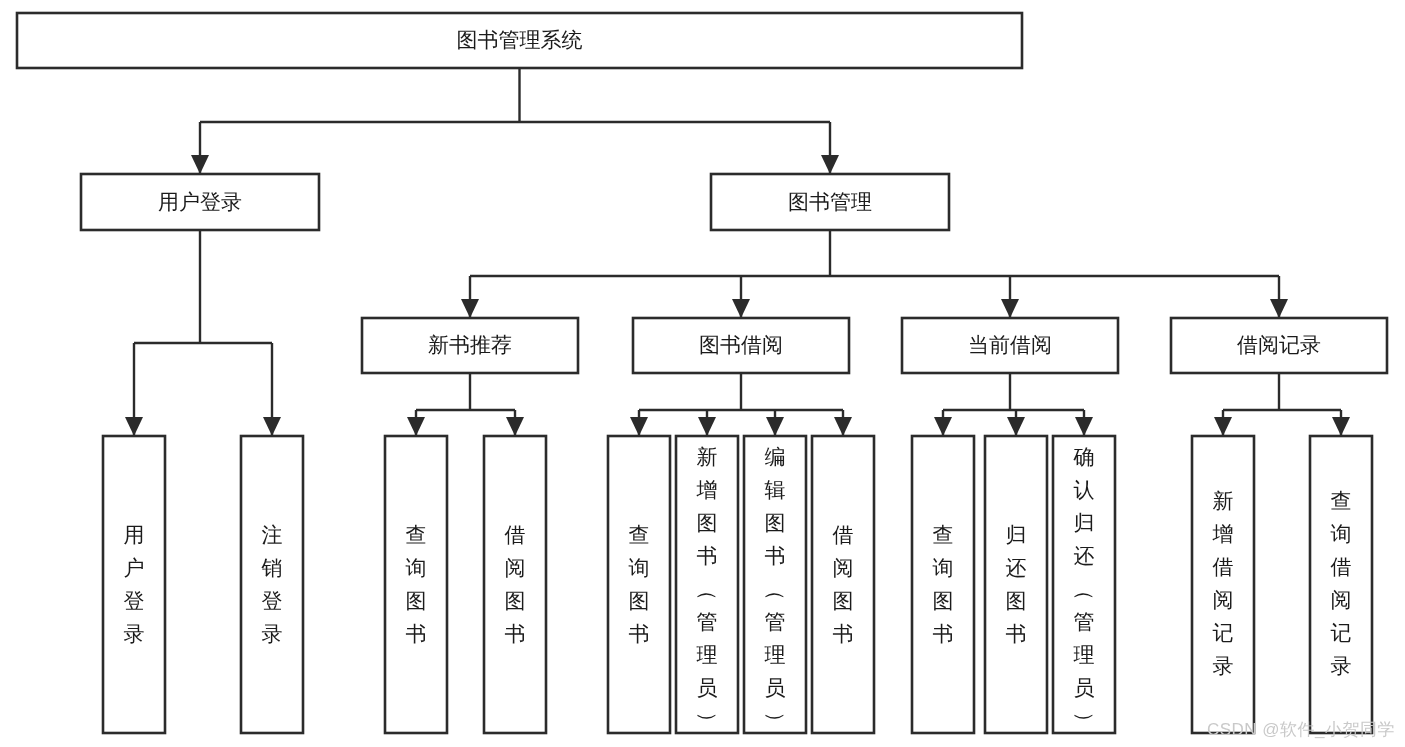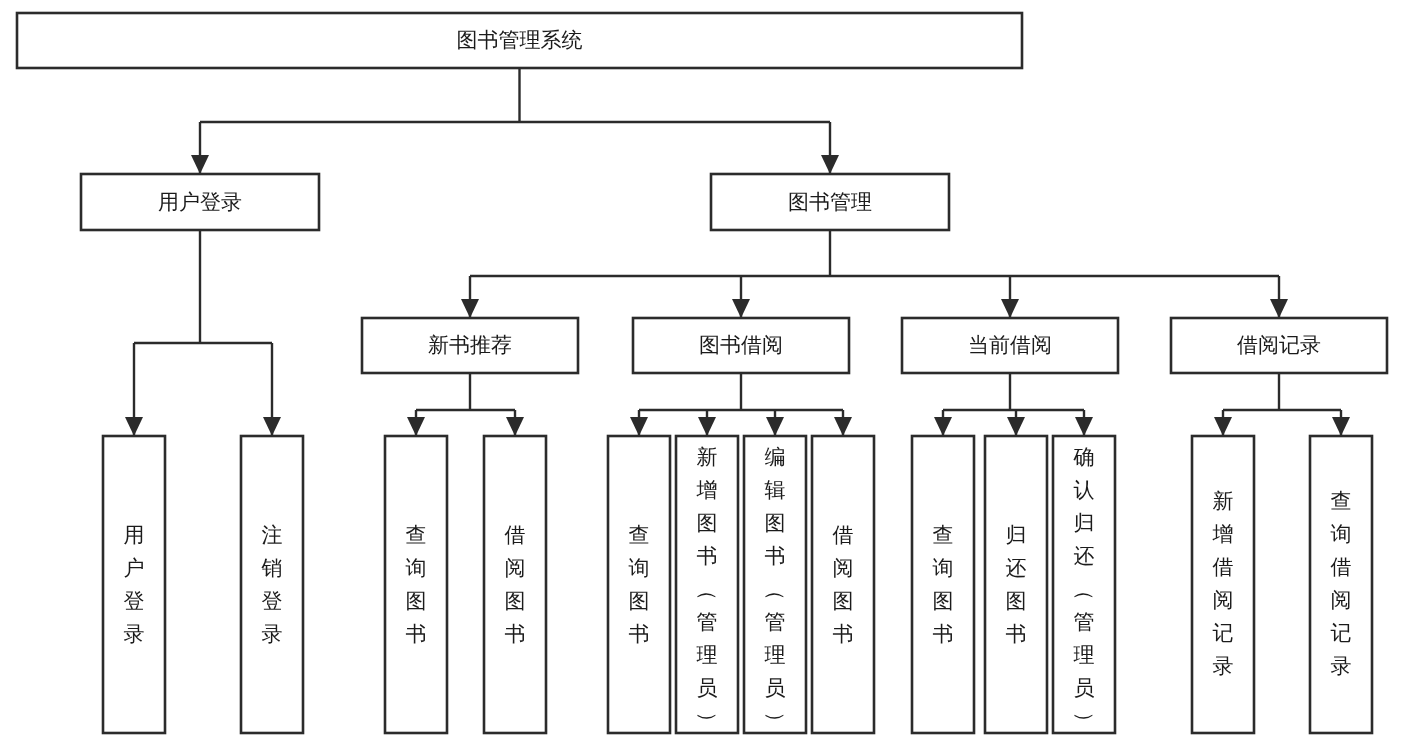--- a/index.html
+++ b/index.html
@@ -260,13 +260,14 @@
           <rect x="1310" y="436" width="62" height="297" class="node-box"></rect>
           <text x="1341" y="502" class="node-label-vert" dominant-baseline="middle">查</text>
           <text x="1341" y="535" class="node-label-vert" dominant-baseline="middle">询</text>
           <text x="1341" y="568" class="node-label-vert" dominant-baseline="middle">借</text>
           <text x="1341" y="601" class="node-label-vert" dominant-baseline="middle">阅</text>
           <text x="1341" y="634" class="node-label-vert" dominant-baseline="middle">记</text>
           <text x="1341" y="667" class="node-label-vert" dominant-baseline="middle">录</text>
         </g>
       </g>
   </svg>
+  <div class="watermark">CSDN @软件_小贺同学</div>
 </div>
 
 </body></html>

